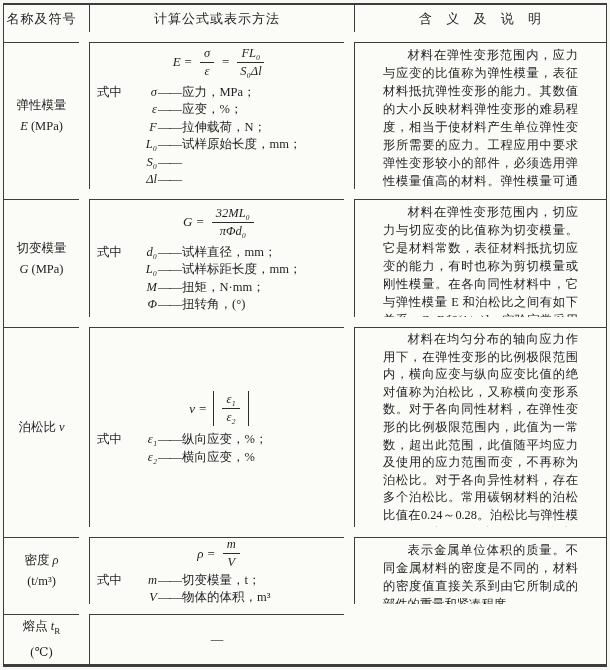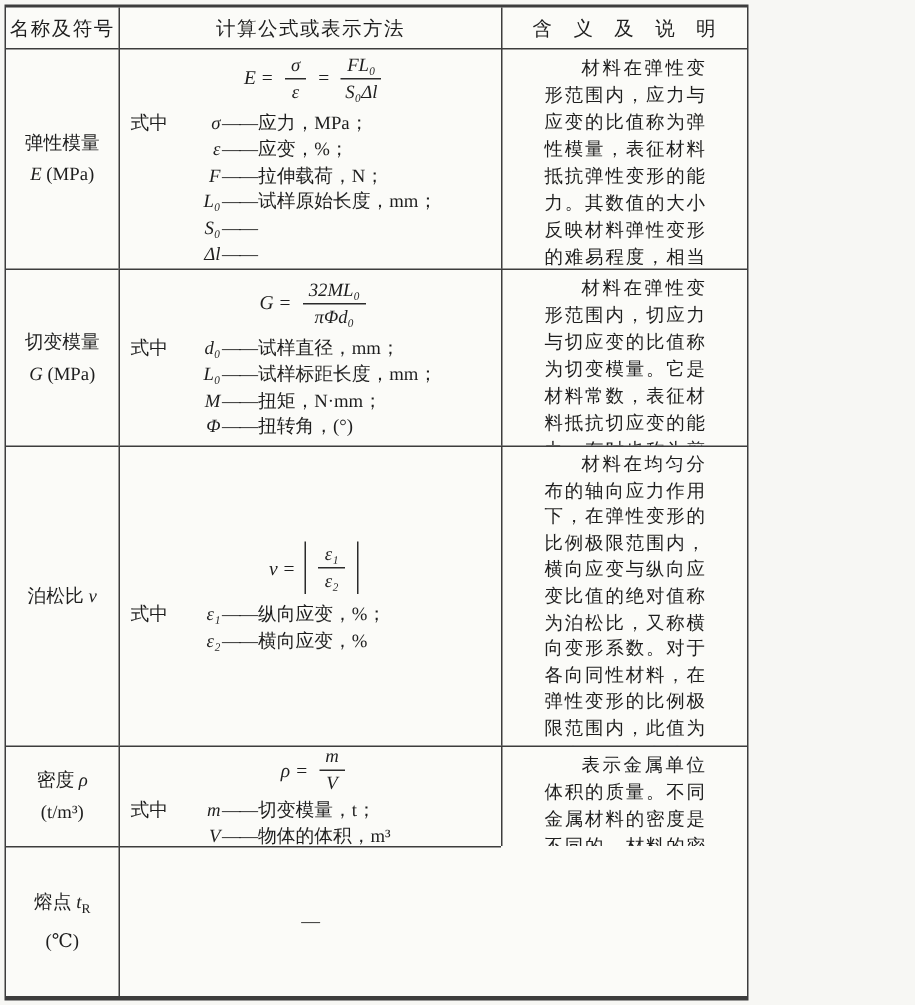--- a/index.html
+++ b/index.html
@@ -5,28 +5,29 @@
   * { box-sizing: border-box; margin: 0; padding: 0; }
   html, body { width: 610px; height: 670px; }
   body {
     background: #f7f7f4;
     font-family: "Liberation Serif", "DejaVu Serif", serif;
     color: #1e1e1e;
     position: relative;
   }
   .doc {
     position: absolute; left: 3px; top: 3px;
-    width: 496px; height: 664px;
+    width: 604px; height: 664px;
     background: #fbfbf8;
     border: 1px solid #3d3d3d;
     border-top-width: 2px;
     border-bottom-width: 3px;
     display: grid;
     grid-template-columns: 75px 255px 1fr;
     grid-template-rows: 27px 147px 118px 200px 67px 1fr;
+    gap: 10px;
   }
   .cell { position: relative; overflow: hidden; }
   .bl { border-left: 1px solid #3d3d3d; }
   .bt { border-top: 1px solid #3d3d3d; }
 
   .head {
     display: flex; align-items: center; justify-content: center;
     font-size: 13px; letter-spacing: 1px;
   }
   .head.sp { word-spacing: 9px; }

